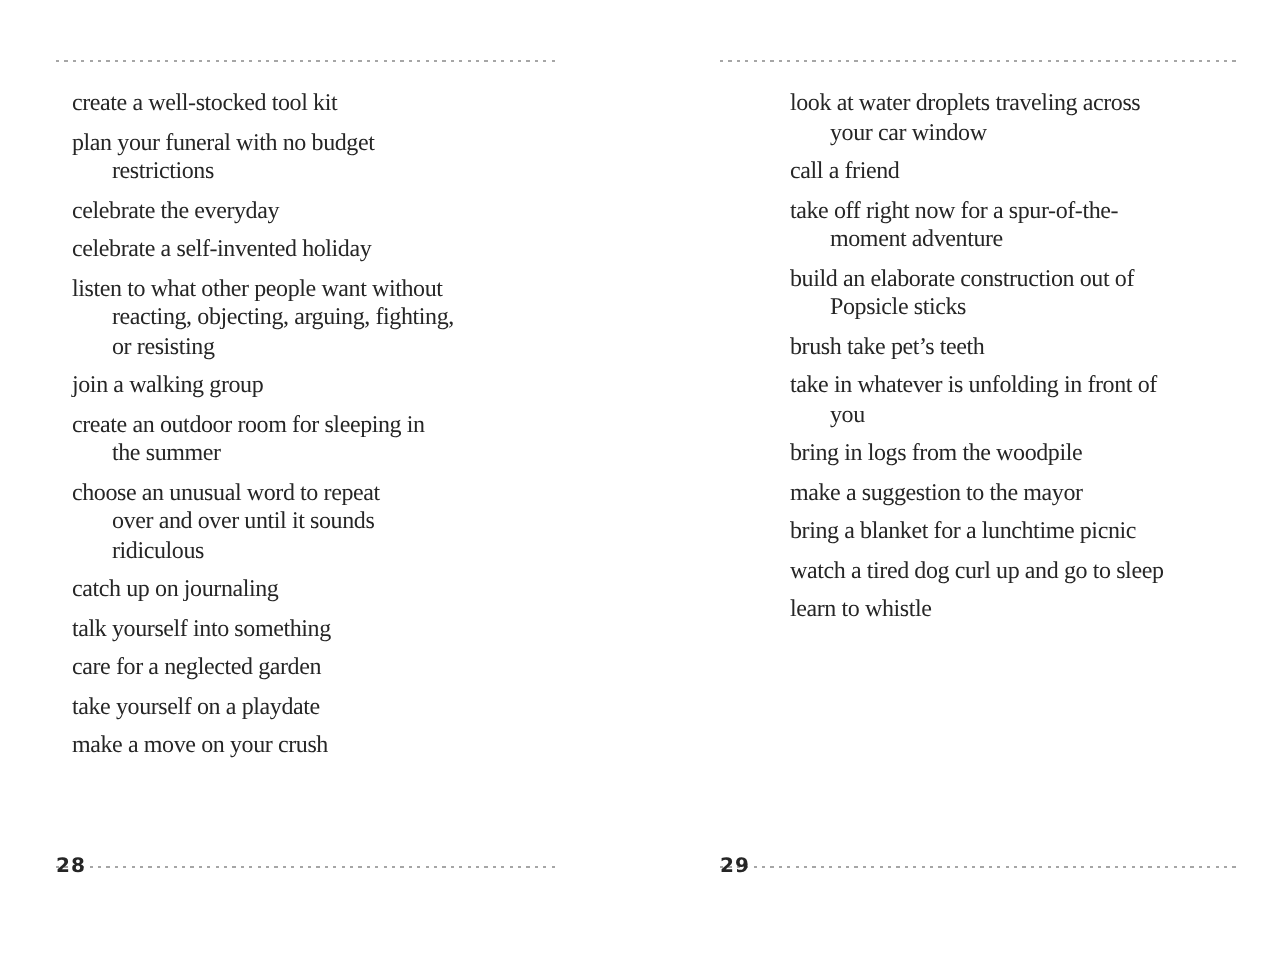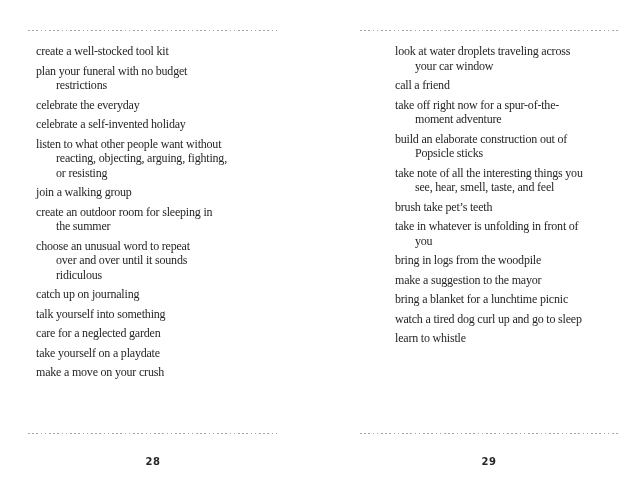--- a/index.html
+++ b/index.html
@@ -35,22 +35,22 @@
   #page-right .item-list { left: 20px; width: 240px; margin-left: 15px; }
 
   .item {
     margin: 0 0 5px 0;
     padding-left: 20px;
     text-indent: -20px;
     white-space: pre; 
   }
 
   .page-num {
-    position: absolute; top: 456px; left: 0; right: 0;
-    text-align: center;
+    position: absolute; top: 428px; left: 0; right: 0;
+    text-align: left;
     font-family: "DejaVu Sans", sans-serif;
     font-weight: bold; font-size: 10px; letter-spacing: 0.5px;
     color: var(--ink, #1d1d1d);
   }
 </style>
 </head>
 <body>
 
 <div class="page" id="page-left">
   <div class="rule rule-top"></div>
@@ -82,22 +82,20 @@
 <div class="page" id="page-right">
   <div class="rule rule-top"></div>
   <div class="item-list">
       <p class="item">look at water droplets traveling across
 your car window</p>
       <p class="item">call a friend</p>
       <p class="item">take off right now for a spur-of-the-
 moment adventure</p>
       <p class="item">build an elaborate construction out of
 Popsicle sticks</p>
-      <p class="item">take note of all the interesting things you
-see, hear, smell, taste, and feel</p>
       <p class="item">brush take pet’s teeth</p>
       <p class="item">take in whatever is unfolding in front of
 you</p>
       <p class="item">bring in logs from the woodpile</p>
       <p class="item">make a suggestion to the mayor</p>
       <p class="item">bring a blanket for a lunchtime picnic</p>
       <p class="item">watch a tired dog curl up and go to sleep</p>
       <p class="item">learn to whistle</p>
     </div>
   <div class="rule rule-bottom"></div>

